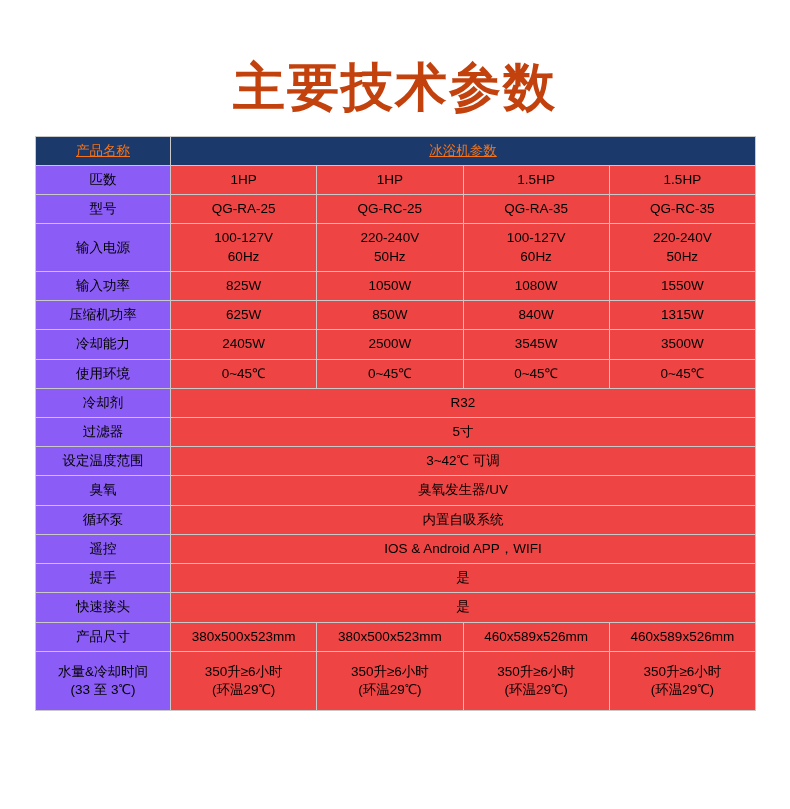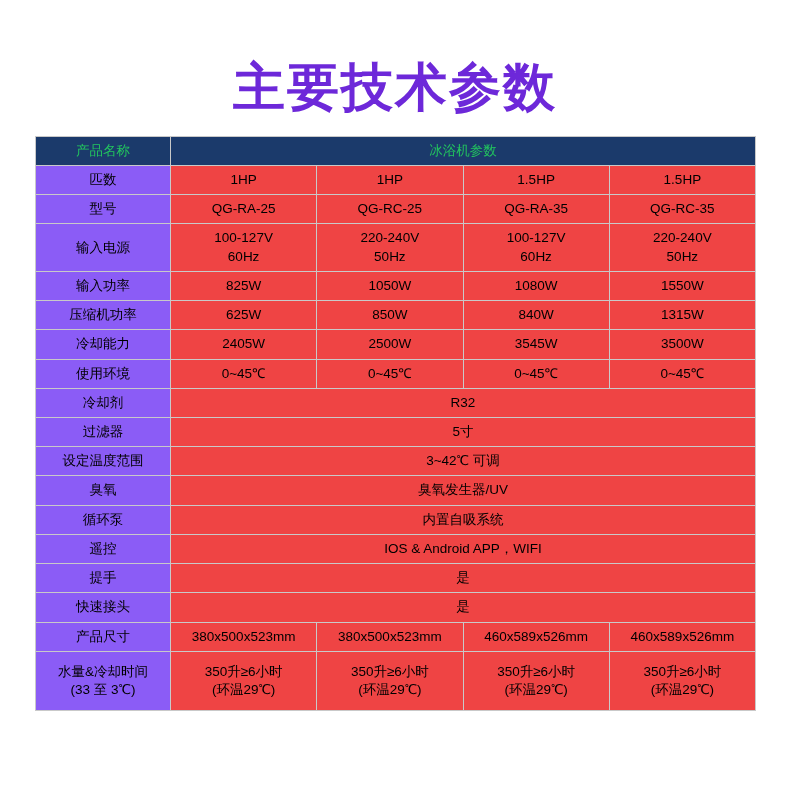--- a/index.html
+++ b/index.html
@@ -20,21 +20,21 @@
     position: relative;
     box-sizing: border-box;
   }
   .title {
     text-align: center;
     font-size: 52px;
     font-weight: bold;
     letter-spacing: 2px;
     padding-top: 58px;
     padding-bottom: 18px;
-    color: #6d28d9;
+    color: #c2410c;
     line-height: 1.15;
   }
   .table-wrap {
     padding: 0 35px;
     box-sizing: border-box;
   }
   table.spec {
     width: 720px;
     border-collapse: collapse;
     table-layout: fixed;
@@ -46,25 +46,26 @@
     vertical-align: middle;
     padding: 5px 2px;
     line-height: 1.35;
     font-weight: normal;
   }
   col.c-label { width: 135px; }
   col.c-val { width: 146.25px; }
 
   .hdr td {
     background: #1b3a6b;
-    color: #22c55e;
+    color: #f97316;
     font-weight: bold;
     border: 1px solid #1b3a6b;
     padding: 7px 2px;
     font-size: 13.5px;
+    text-decoration: underline;
   }
   .lbl {
     background: #8b5cf6;
     font-weight: normal;
   }
   .val {
     background: #ef4444;
   }
   .tall td { height: 48px; }
 </style>

